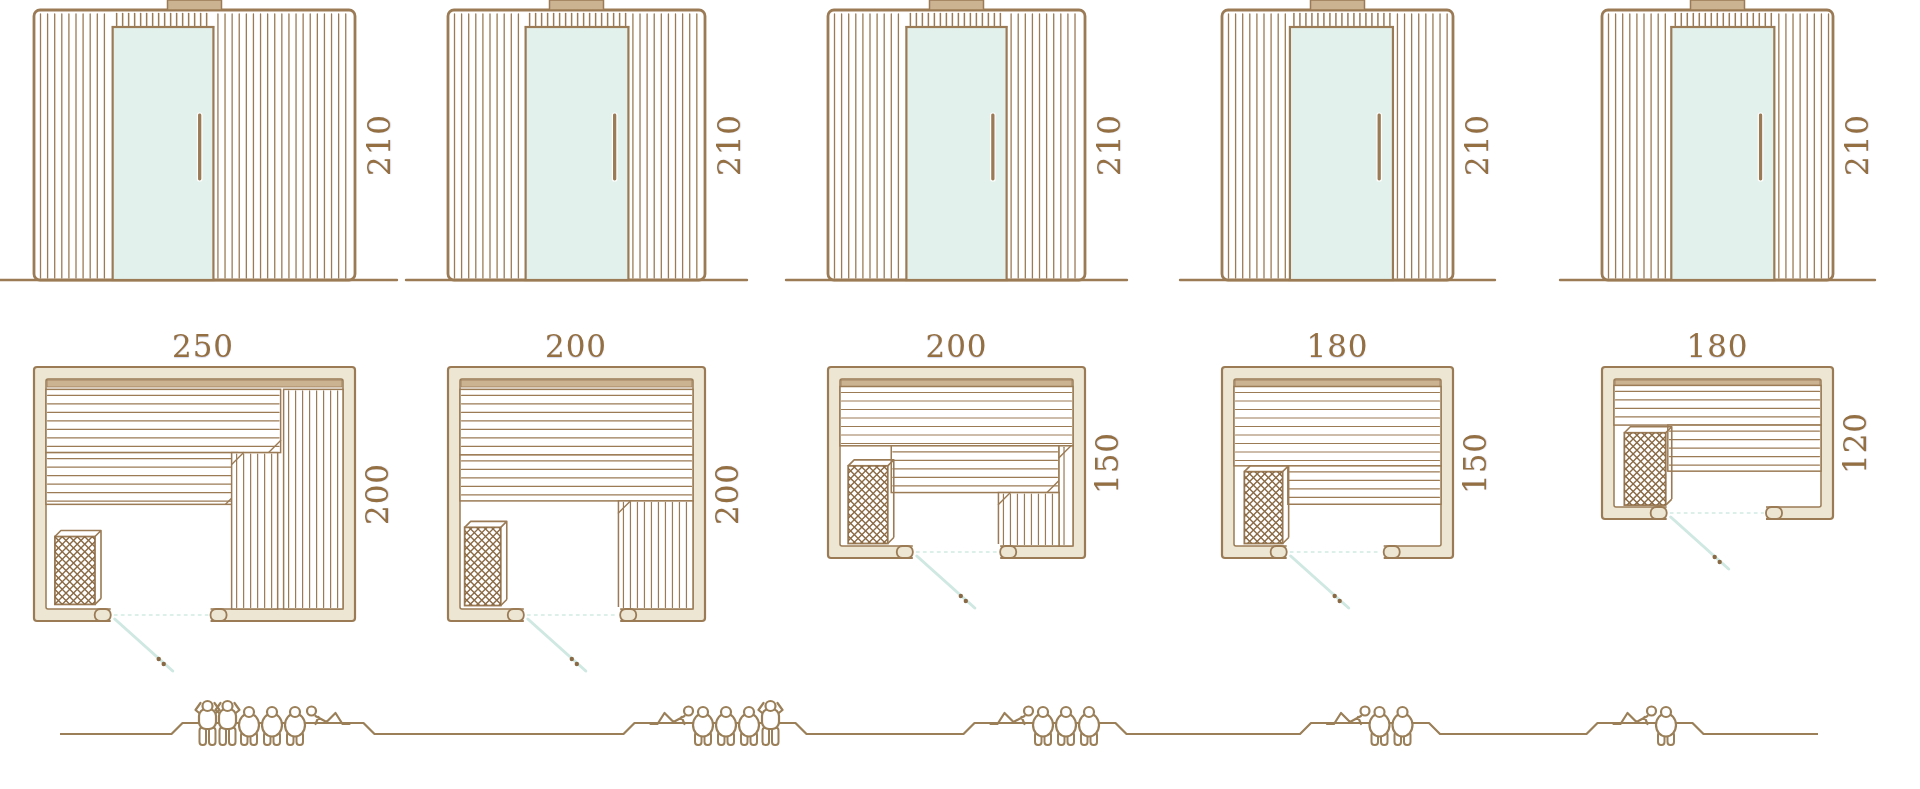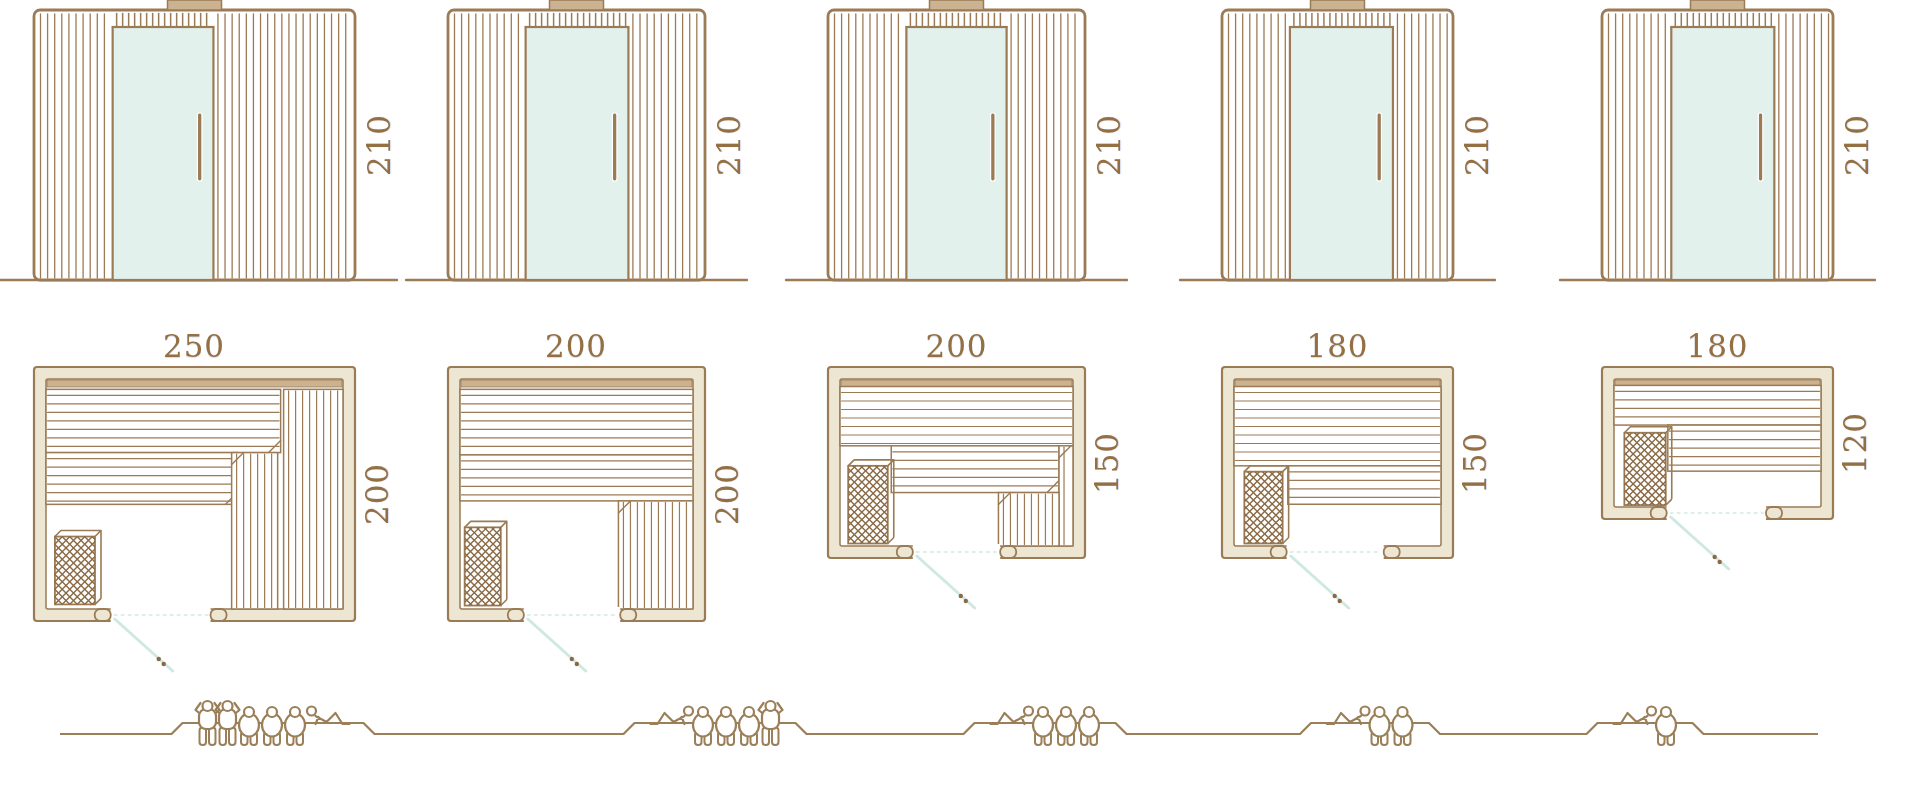--- a/index.html
+++ b/index.html
@@ -174,21 +174,21 @@
         <rect x="76.719" y="240" width="99.83100000000002" height="17" fill="#ffffff"></rect>
         <rect x="60.718999999999994" y="242" width="16" height="12" fill="#ece6d3" stroke="#9b7b55" stroke-width="1.8" rx="5.5"></rect>
         <rect x="176.55" y="242" width="16" height="12" fill="#ece6d3" stroke="#9b7b55" stroke-width="1.8" rx="5.5"></rect>
         <line x1="80.719" y1="248" x2="173.55" y2="248" stroke="#dcefe9" stroke-width="2.2" stroke-linecap="round" stroke-dasharray="2 5"></line>
         <line x1="80.719" y1="252" x2="138.719" y2="304" stroke="#cfe8e2" stroke-width="3" stroke-linecap="round"></line>
         <circle cx="124.719" cy="292" r="2.2" fill="#8a6a45"></circle>
         <circle cx="129.719" cy="297" r="2.2" fill="#8a6a45"></circle>
       </svg>
     </div>
     <div class="dim rot" style="left:319px;top:128px;">210</div>
-    <div class="dim" style="left:134px;top:329px;">250</div>
+    <div class="dim" style="left:143px;top:329px;">250</div>
     <div class="dim rot" style="left:317px;top:477px;">200</div>
     <div style="position: absolute; left: 0px; top: 0px;">
       <svg width="357" height="300" viewBox="-50 -10 357 300" style="left: 398px; top: 0px;">
         <line x1="-42" y1="270" x2="299" y2="270" stroke="#9b7b55" stroke-width="2.4" stroke-linecap="round"></line>
         <rect x="0" y="0" width="257" height="270" fill="#fff" stroke="#9b7b55" stroke-width="2.8" rx="6"></rect>
         <line x1="6.5" y1="4" x2="6.5" y2="268" stroke="#9b7b55" stroke-width="1.3" stroke-linecap="round"></line>
         <line x1="13.6" y1="4" x2="13.6" y2="268" stroke="#9b7b55" stroke-width="1.3" stroke-linecap="round"></line>
         <line x1="20.7" y1="4" x2="20.7" y2="268" stroke="#9b7b55" stroke-width="1.3" stroke-linecap="round"></line>
         <line x1="27.799999999999997" y1="4" x2="27.799999999999997" y2="268" stroke="#9b7b55" stroke-width="1.3" stroke-linecap="round"></line>
         <line x1="34.9" y1="4" x2="34.9" y2="268" stroke="#9b7b55" stroke-width="1.3" stroke-linecap="round"></line>

